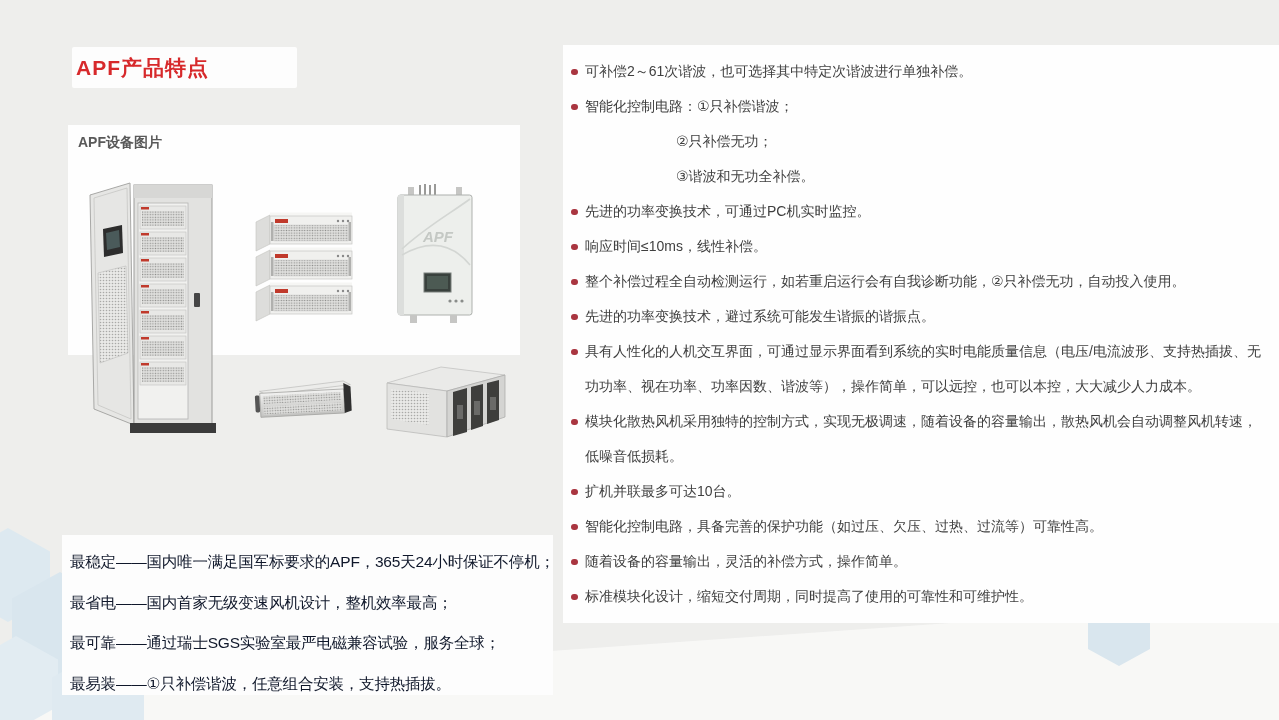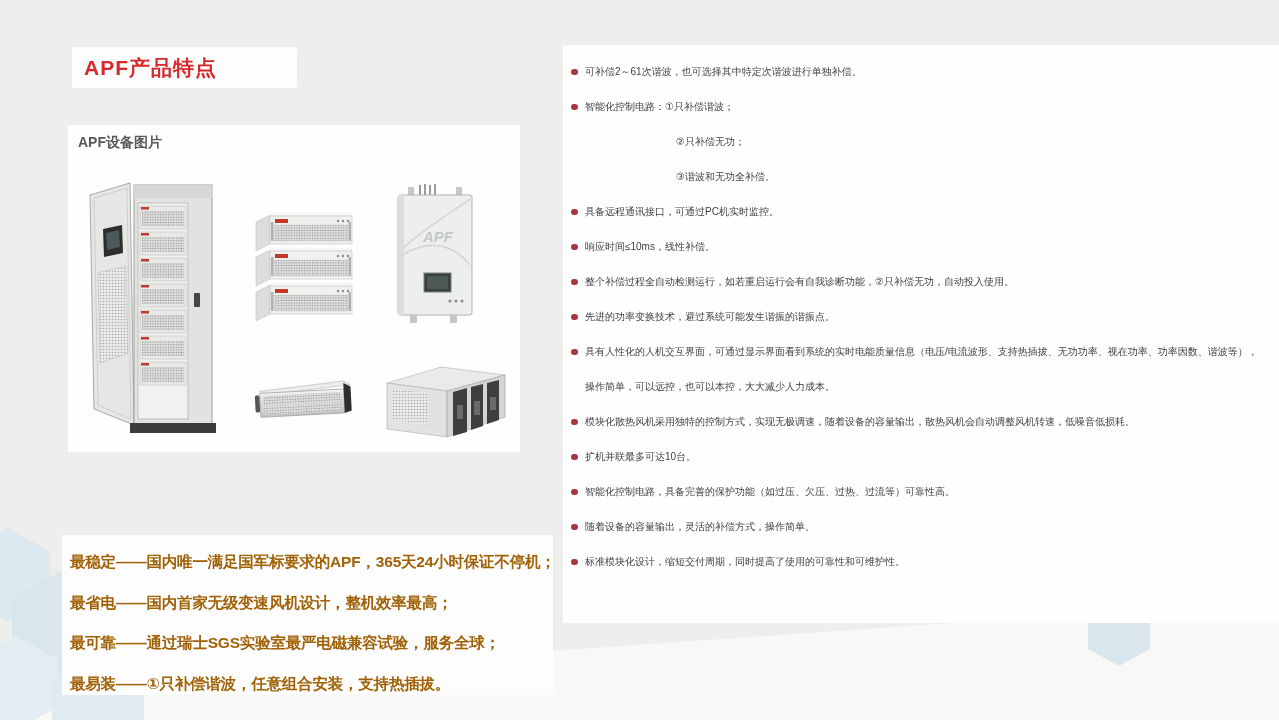--- a/index.html
+++ b/index.html
@@ -9,51 +9,51 @@
     font-family:"Liberation Sans","DejaVu Sans",sans-serif;
   }
   
   .hex{position:absolute;clip-path:polygon(50% 0%,100% 25%,100% 75%,50% 100%,0% 75%,0% 25%);}
   .band{position:absolute;background:rgba(251,251,250,.75);}
   
   .title-box{
     position:absolute;left:72px;top:47px;width:225px;height:41px;
     background:#fdfdfd;border-radius:2px;display:flex;align-items:center;
   }
-  .title-box span{margin-left:12px;font-size:21px;font-weight:bold;color:#d7292b;letter-spacing:1px;}
+  .title-box span{margin-left:4px;font-size:21px;font-weight:bold;color:#d7292b;letter-spacing:1px;}
   
   .image-panel{
-    position:absolute;left:68px;top:125px;width:452px;height:327px;
+    position:absolute;left:68px;top:125px;width:452px;height:230px;
     background:#fefefe;
   }
   .image-panel .panel-label{
     position:absolute;left:10px;top:9px;font-size:14px;font-weight:bold;color:#595959;
   }
   .img-abs{position:absolute;}
   
   .features-panel{
     position:absolute;left:563px;top:45px;width:716px;height:578px;
     background:#fefefe;box-sizing:border-box;padding:9px 0 0 0;
   }
   .feature-item{
     position:relative;padding-left:22px;padding-right:14px;
-    font-size:10px;line-height:35px;color:#3f3f3f;
+    font-size:14px;line-height:35px;color:#3f3f3f;
   }
   .feature-item .dot{
     position:absolute;left:8px;top:14.5px;width:6.5px;height:6.5px;border-radius:50%;
     background:#a93540;
   }
   .feature-item.sub{padding-left:113px;}
   
   .highlights-box{
     position:absolute;left:62px;top:535px;width:491px;height:160px;
     background:#fdfdfd;box-sizing:border-box;padding:7px 8px 0 8px;
   }
   .highlight-line{
-    font-size:15.5px;font-weight:bold;color:#a16207;line-height:40.5px;
+    font-size:15.5px;font-weight:normal;color:#0f172a;line-height:40.5px;
     white-space:nowrap;letter-spacing:-0.2px;
   }
 </style>
 </head>
 <body>
 
 <div class="slide">
 
   <svg width="0" height="0" style="position:absolute">
     <defs>
@@ -230,21 +230,21 @@
       <span>智能化控制电路：①只补偿谐波；</span>
     </div>
     <div class="feature-item sub">
       <span>②只补偿无功；</span>
     </div>
     <div class="feature-item sub">
       <span>③谐波和无功全补偿。</span>
     </div>
     <div class="feature-item">
       <span class="dot"></span>
-      <span>具备远程通讯接口，可通过PC机实时监控。</span>
+      <span>先进的功率变换技术，可通过PC机实时监控。</span>
     </div>
     <div class="feature-item">
       <span class="dot"></span>
       <span>响应时间≤10ms，线性补偿。</span>
     </div>
     <div class="feature-item">
       <span class="dot"></span>
       <span>整个补偿过程全自动检测运行，如若重启运行会有自我诊断功能，②只补偿无功，自动投入使用。</span>
     </div>
     <div class="feature-item">

